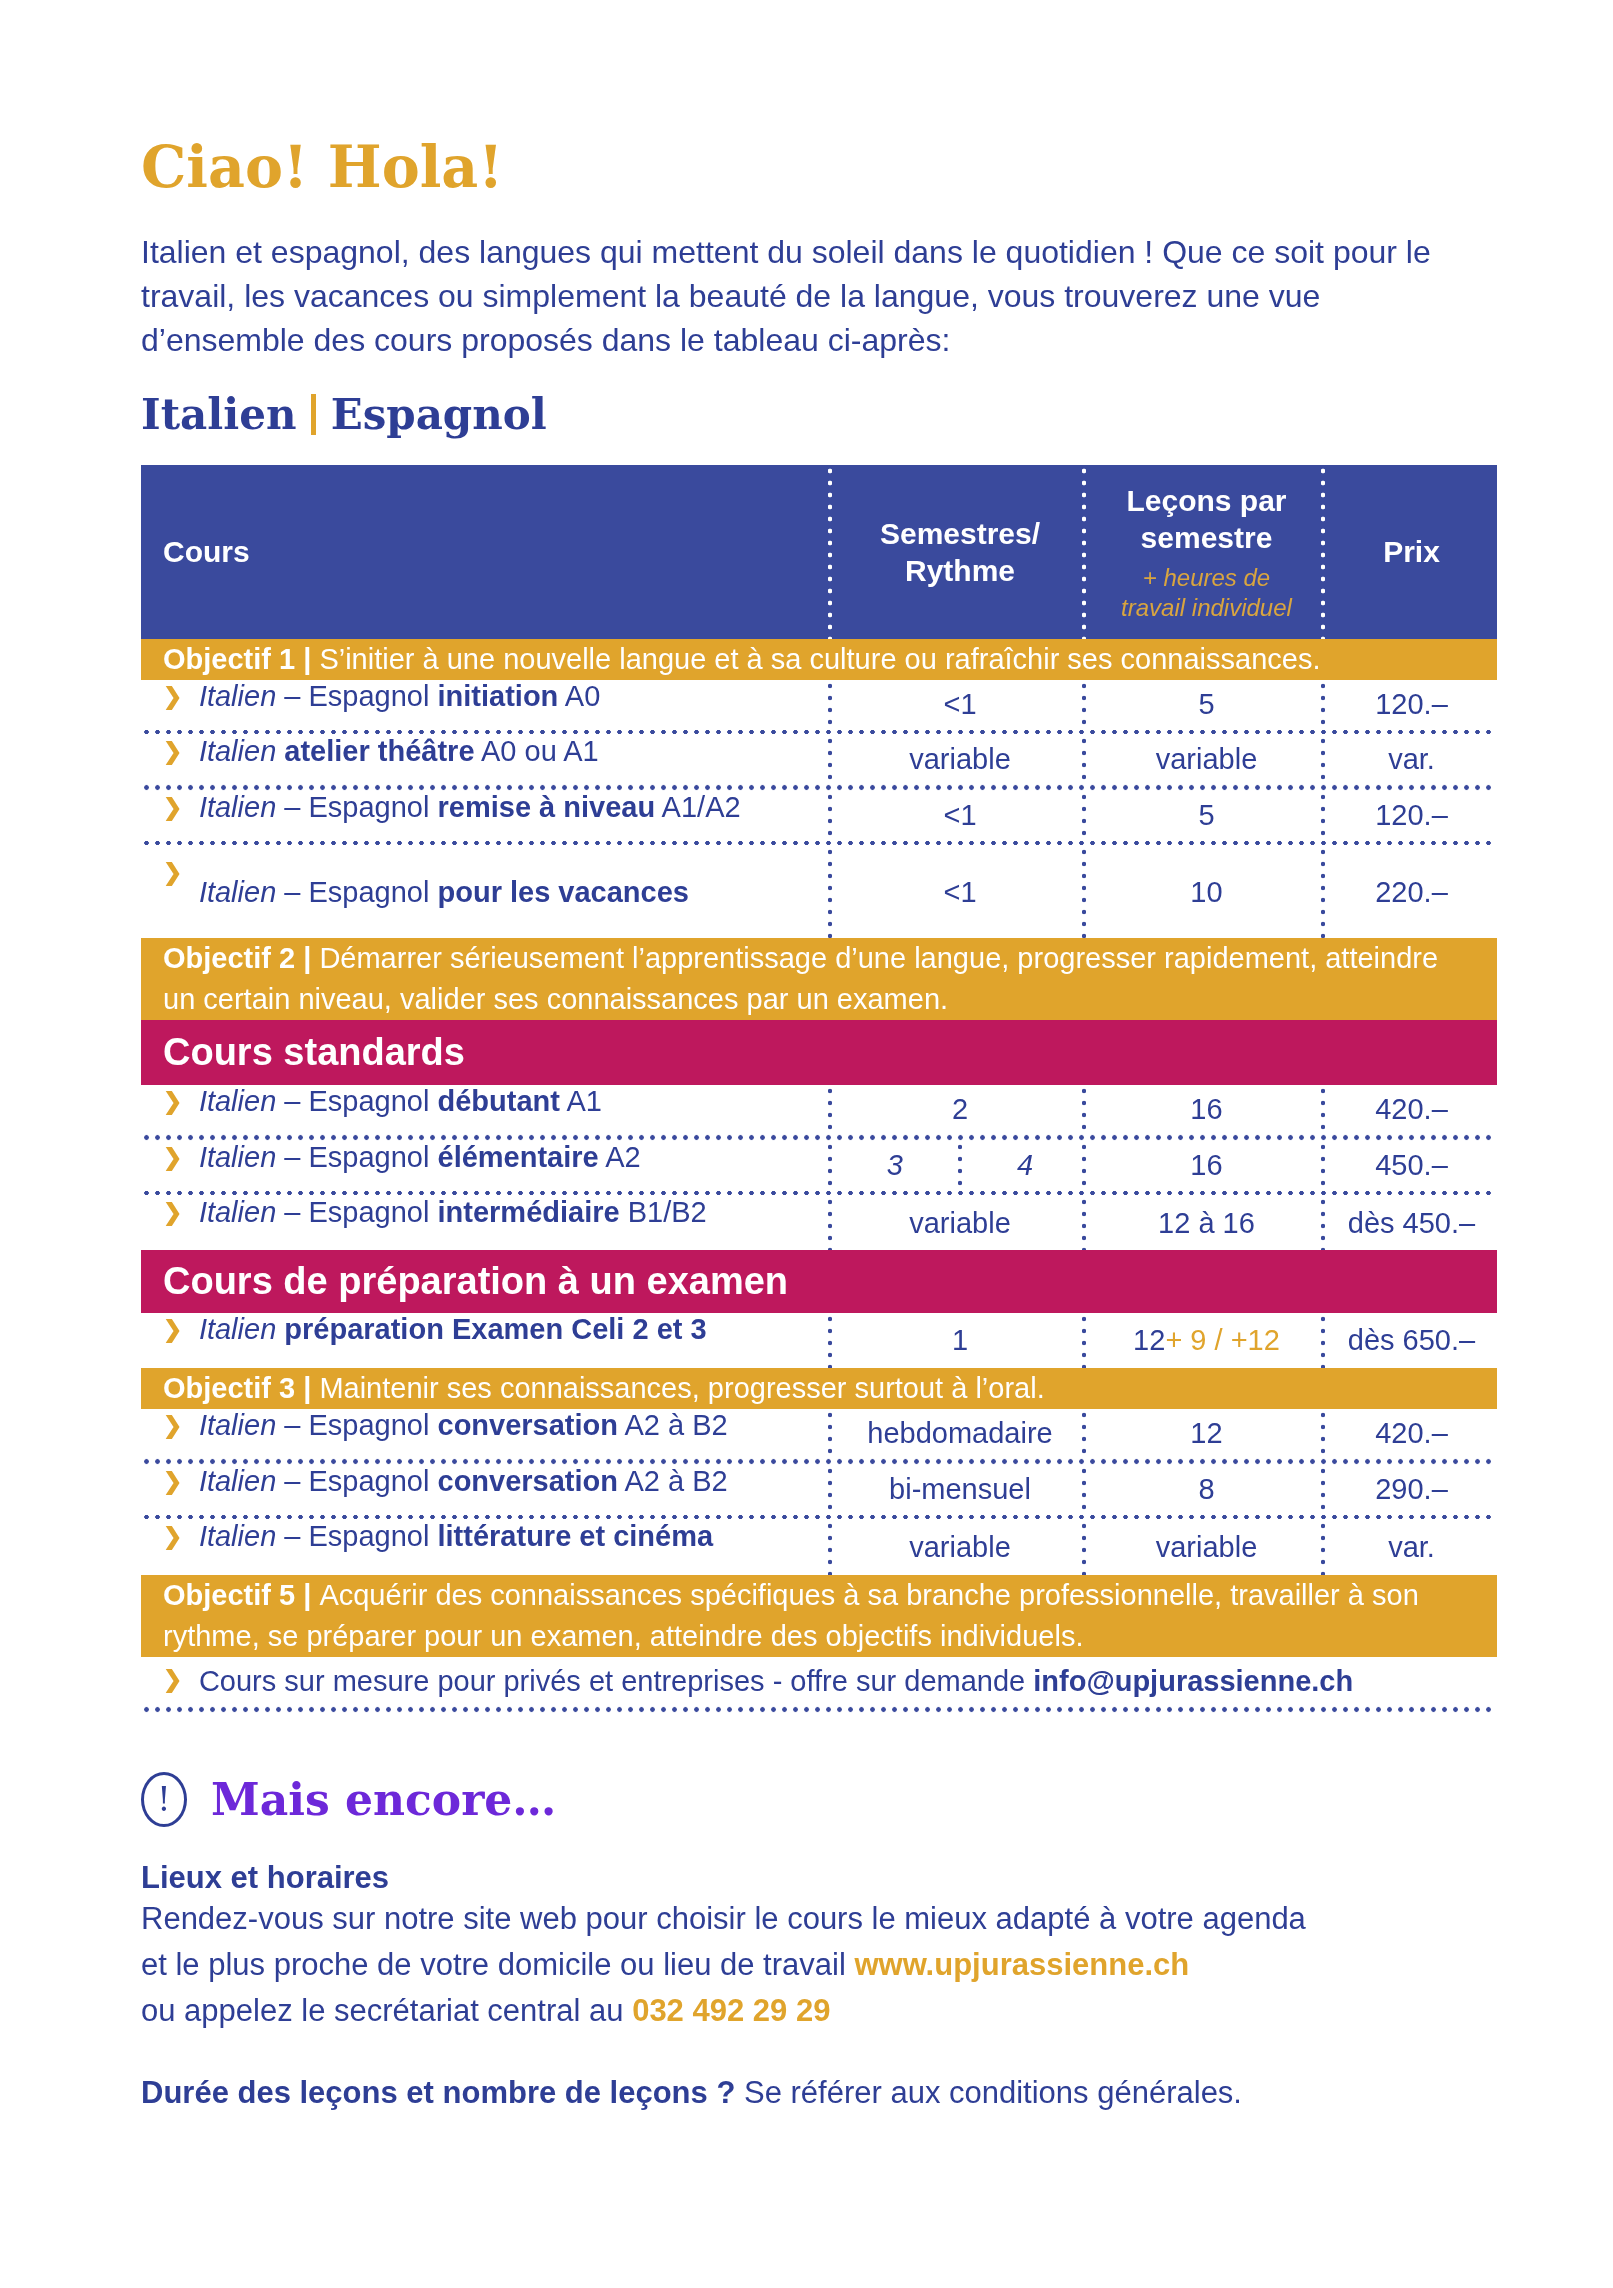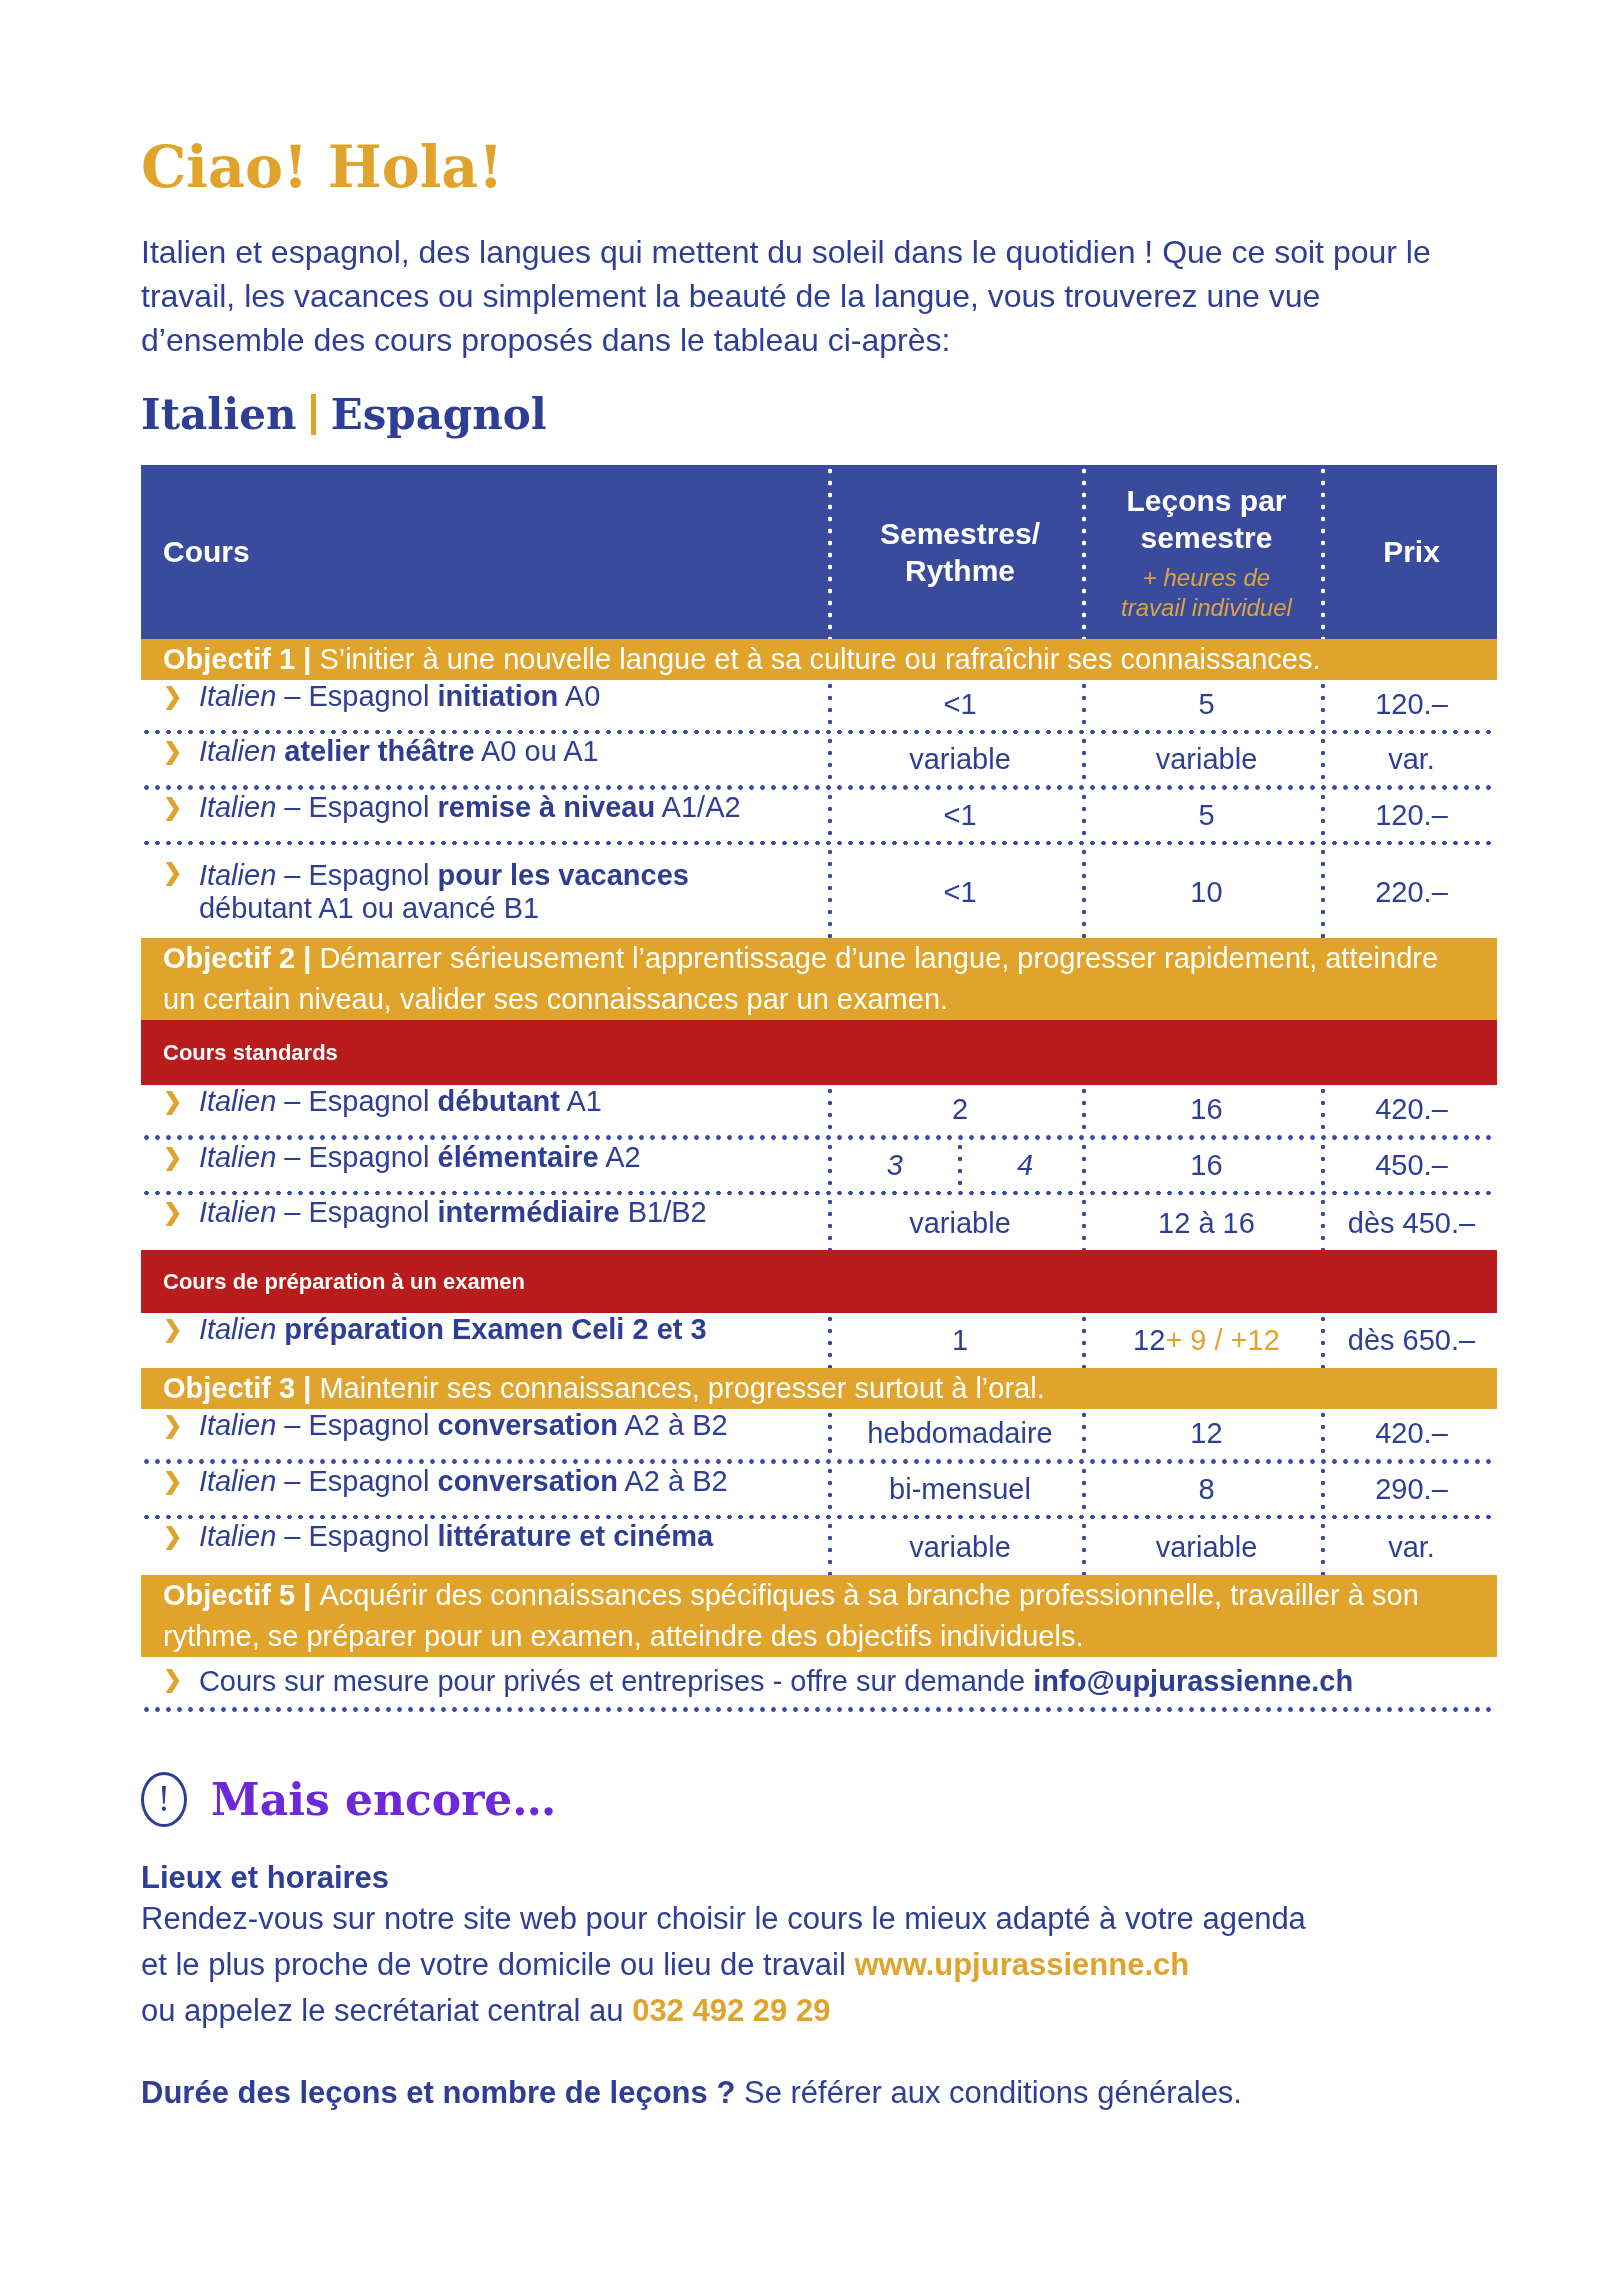--- a/index.html
+++ b/index.html
@@ -47,21 +47,21 @@
   .vsep-w { background-image:radial-gradient(circle, #ffffff 2.1px, rgba(255,255,255,0) 2.7px);
             background-size:6.5px 12px; background-repeat:repeat-y; background-position:100% 0; }
   .vsep-b { background-image:radial-gradient(circle, #3A4A9D 2px, rgba(58,74,157,0) 2.6px);
             background-size:6.5px 12px; background-repeat:repeat-y; background-position:100% 0; }
   .hsep  { height:6.5px; width:100%;
            background-image:radial-gradient(circle, #3A4A9D 2px, rgba(58,74,157,0) 2.6px);
            background-size:11px 6.5px; background-repeat:repeat-x; background-position:0 50%; }
 
   .banner-gold { background:#E0A42C; color:#ffffff; font-size:29px; line-height:41px; padding:0 22px; box-sizing:border-box; }
   .banner-gold b { font-weight:bold; }
-  .banner-blue { background:#b91c1c; color:#ffffff; font-weight:bold; font-size:22px; height:65px;
+  .banner-blue { background:#be185d; color:#ffffff; font-weight:bold; font-size:38px; height:65px;
                  display:flex; align-items:center; padding-left:22px; box-sizing:border-box; }
 
   .row { font-size:29px; color:#2E3E95; }
   .row.h53 { height:49px; } .row.h58 { height:54px; } .row.h60 { height:55px; }
   .row.h100 { height:92px; }
   .c-cours { display:flex; align-items:baseline; padding-left:22px; box-sizing:border-box; height:100%; }
   .row .c-cours { align-items:baseline; }
   .c-cours-inner { display:flex; flex-direction:column; justify-content:center; }
   .chev { color:#E0A42C; font-weight:bold; font-size:23px; margin-right:16.6px; transform:translateY(-1.8px); }
   .it { font-style:italic; }
@@ -150,21 +150,20 @@
       <div class="cc vsep-b">5</div>
       <div class="cc">120.–</div>
     </div>
     <div class="hsep"></div>
 
     <div class="grid4 row h100">
       <div class="c-cours vsep-b" style="align-items:center;">
           <span class="chev" style="align-self:center; transform:translateY(-20px);">❯</span>
         <span class="c-cours-inner">
           <span><span class="it">Italien</span><span> – Espagnol </span><span class="bd">pour les vacances</span></span>
-          <span>débutant A1 ou avancé B1</span>
         </span>
       </div>
       <div class="cc vsep-b">&lt;1</div>
       <div class="cc vsep-b">10</div>
       <div class="cc">220.–</div>
     </div>
 
     <div class="banner-gold"><b>Objectif 2 | </b><span>Démarrer sérieusement l’apprentissage d’une langue, progresser rapidement, atteindre un certain niveau, valider ses connaissances par un examen.</span></div>
 
     <div class="banner-blue">Cours standards</div>

